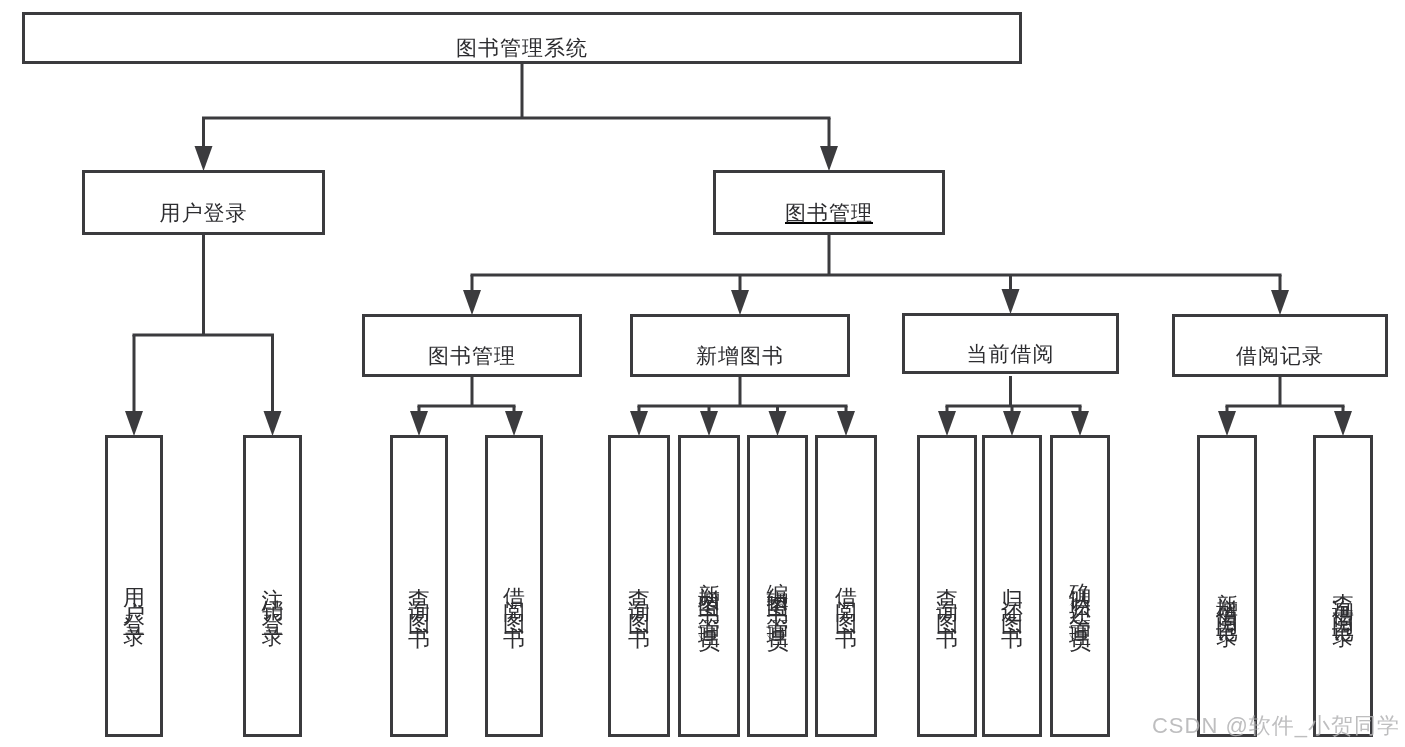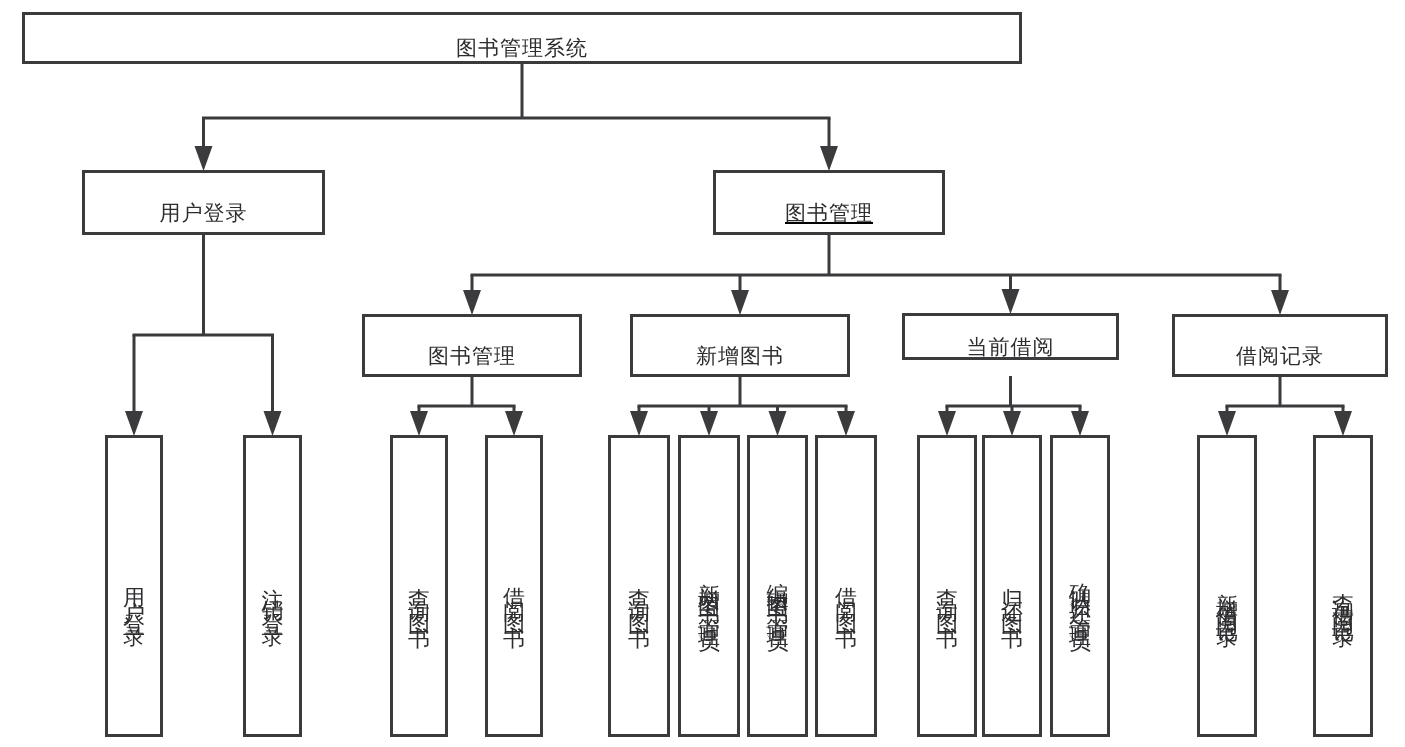--- a/index.html
+++ b/index.html
@@ -132,21 +132,21 @@
       </div>
       <div class="node horiz" style="left: 713px; top: 170px; width: 232px; height: 65px; text-decoration: underline;">
         <span>图书管理</span>
       </div>
       <div class="node horiz" style="left: 362px; top: 314px; width: 220px; height: 63px;">
         <span>图书管理</span>
       </div>
       <div class="node horiz" style="left: 630px; top: 314px; width: 220px; height: 63px;">
         <span>新增图书</span>
       </div>
-      <div class="node horiz" style="left: 902px; top: 313px; width: 217px; height: 47px;">
+      <div class="node horiz" style="left: 902px; top: 313px; width: 217px; height: 61px;">
         <span>当前借阅</span>
       </div>
       <div class="node horiz" style="left: 1172px; top: 314px; width: 216px; height: 63px;">
         <span>借阅记录</span>
       </div>
       <div class="node vert" style="left: 105px; top: 435px; width: 58px; height: 302px;">
         <span>用户登录</span>
       </div>
       <div class="node vert" style="left: 243px; top: 435px; width: 59px; height: 302px;">
         <span>注销登录</span>
@@ -178,13 +178,14 @@
       <div class="node vert" style="left: 1050px; top: 435px; width: 60px; height: 302px;">
         <span class="long">确认归还（管理员）</span>
       </div>
       <div class="node vert" style="left: 1197px; top: 435px; width: 60px; height: 302px;">
         <span class="long">新增借阅记录</span>
       </div>
       <div class="node vert" style="left: 1313px; top: 435px; width: 60px; height: 302px;">
         <span class="long">查询借阅记录</span>
       </div>
     </div>
+  <div class="watermark">CSDN @软件_小贺同学</div>
 </div>
 
 </body></html>

